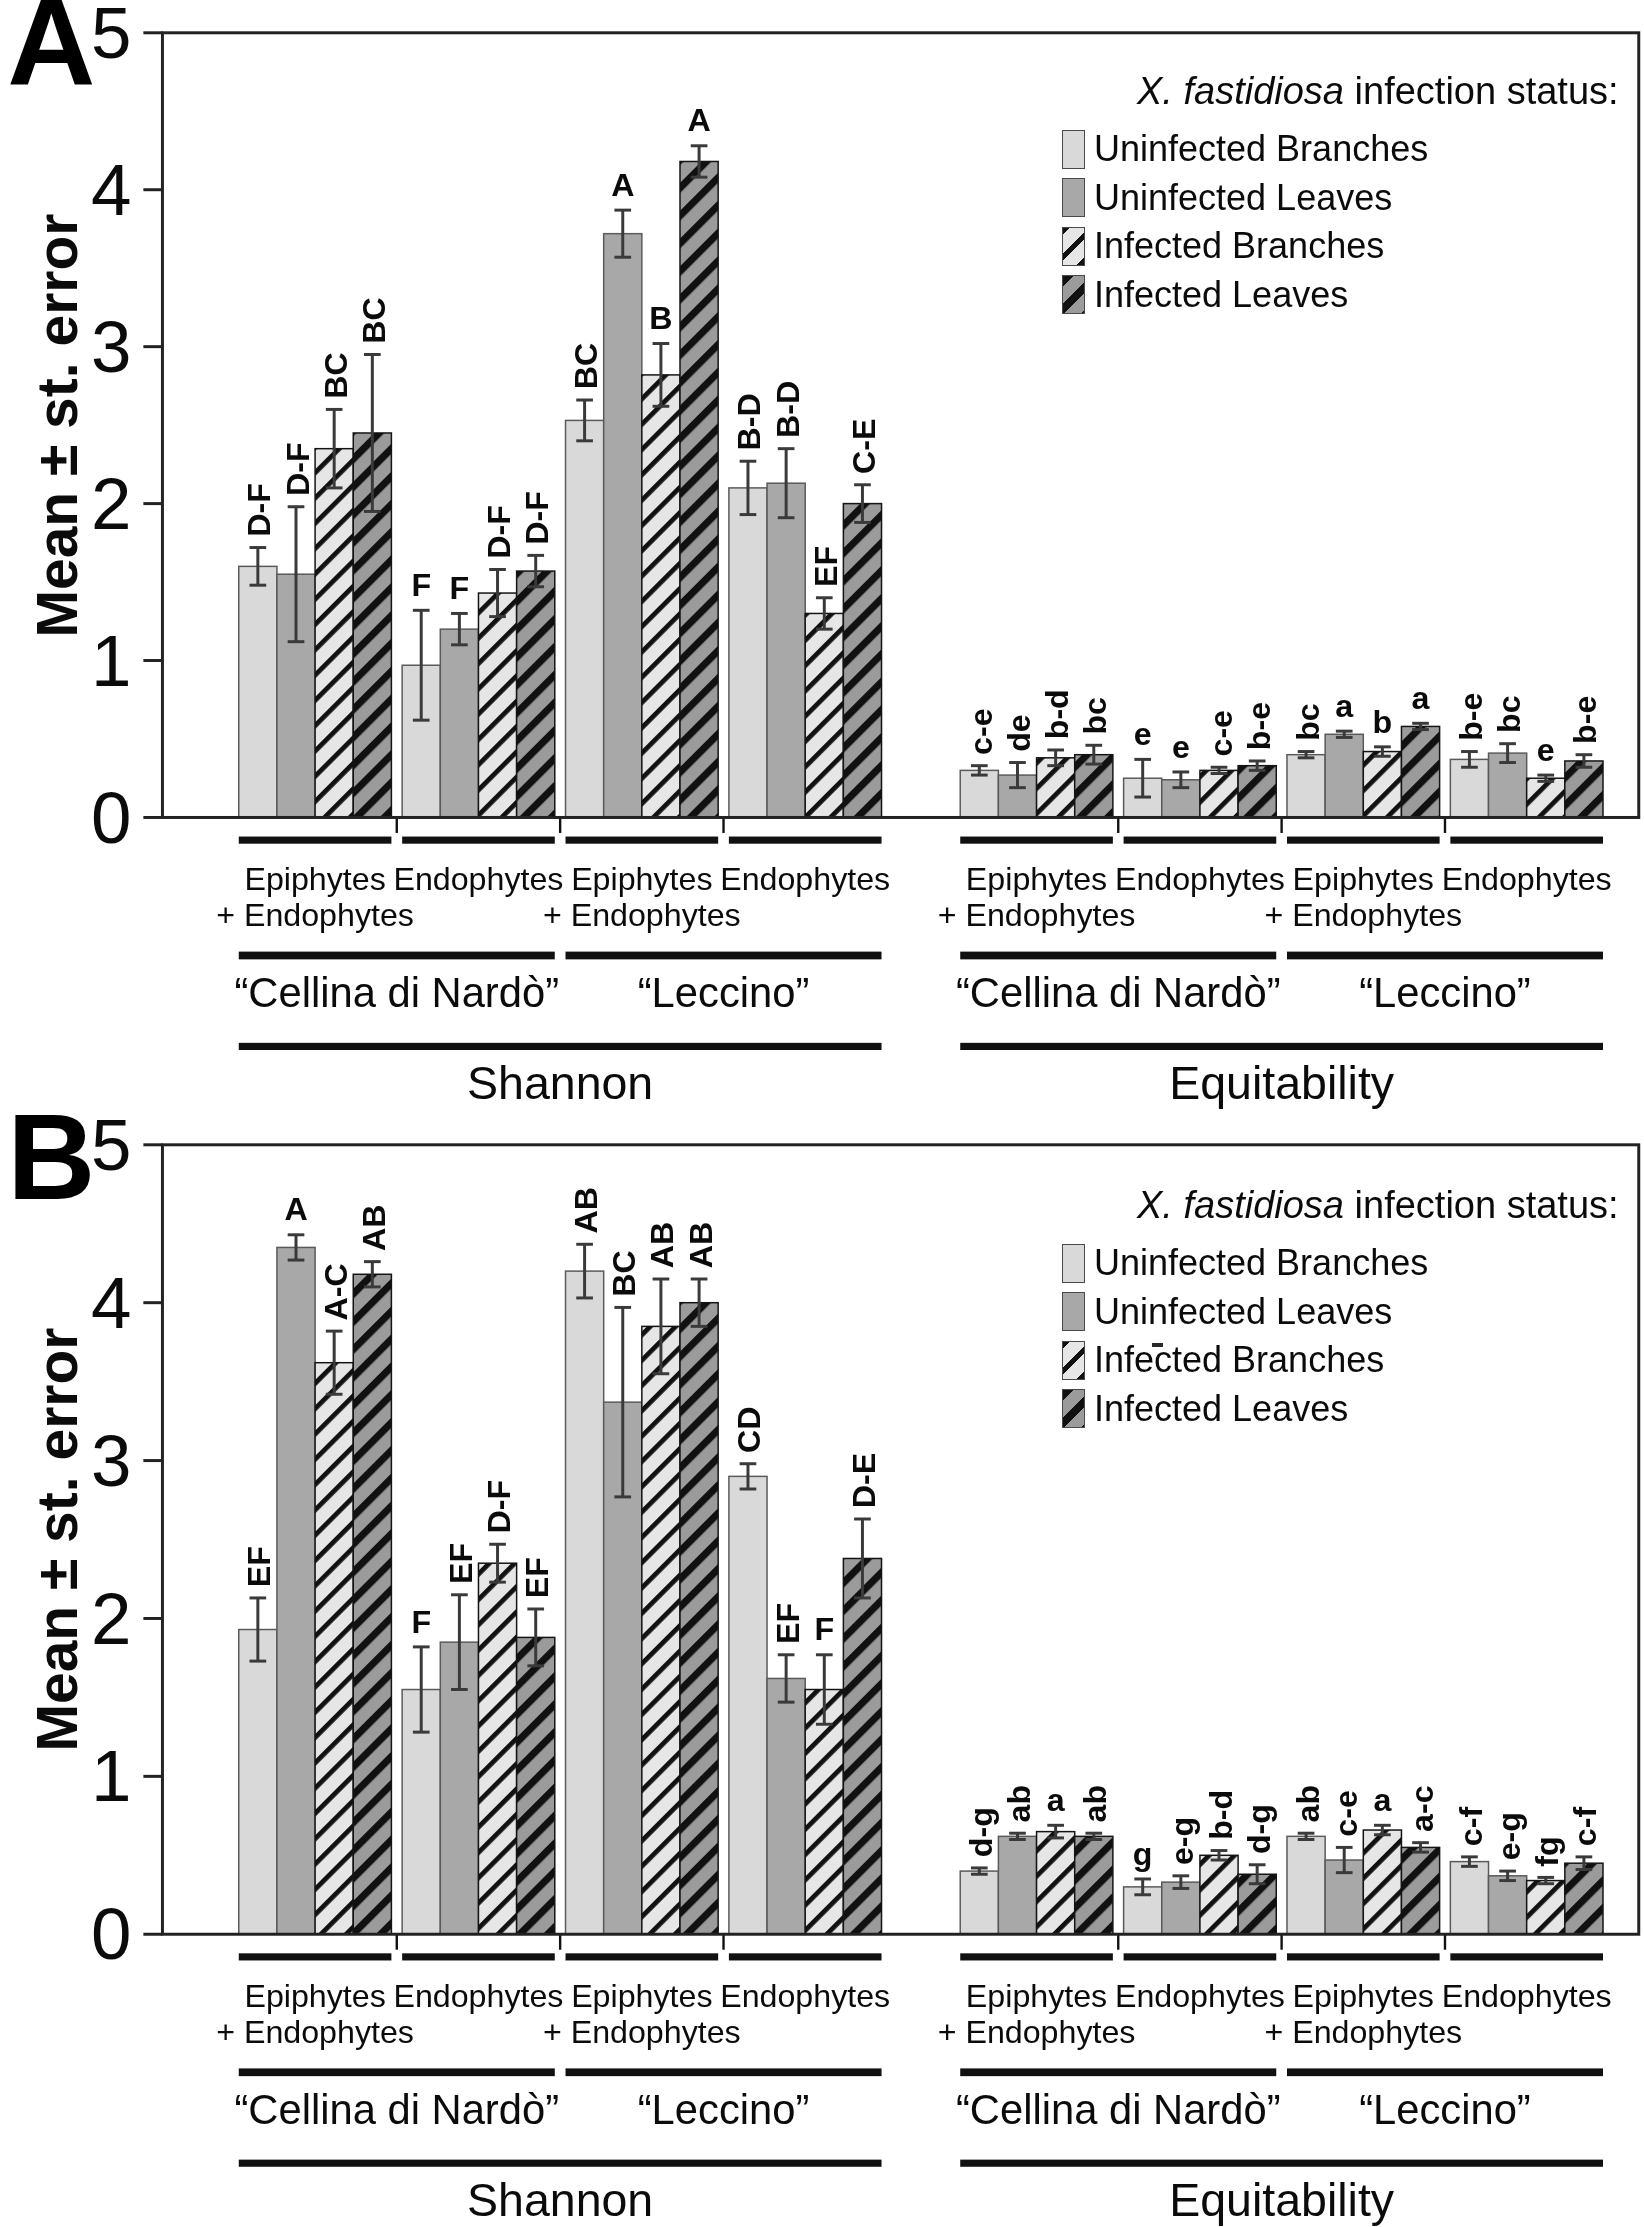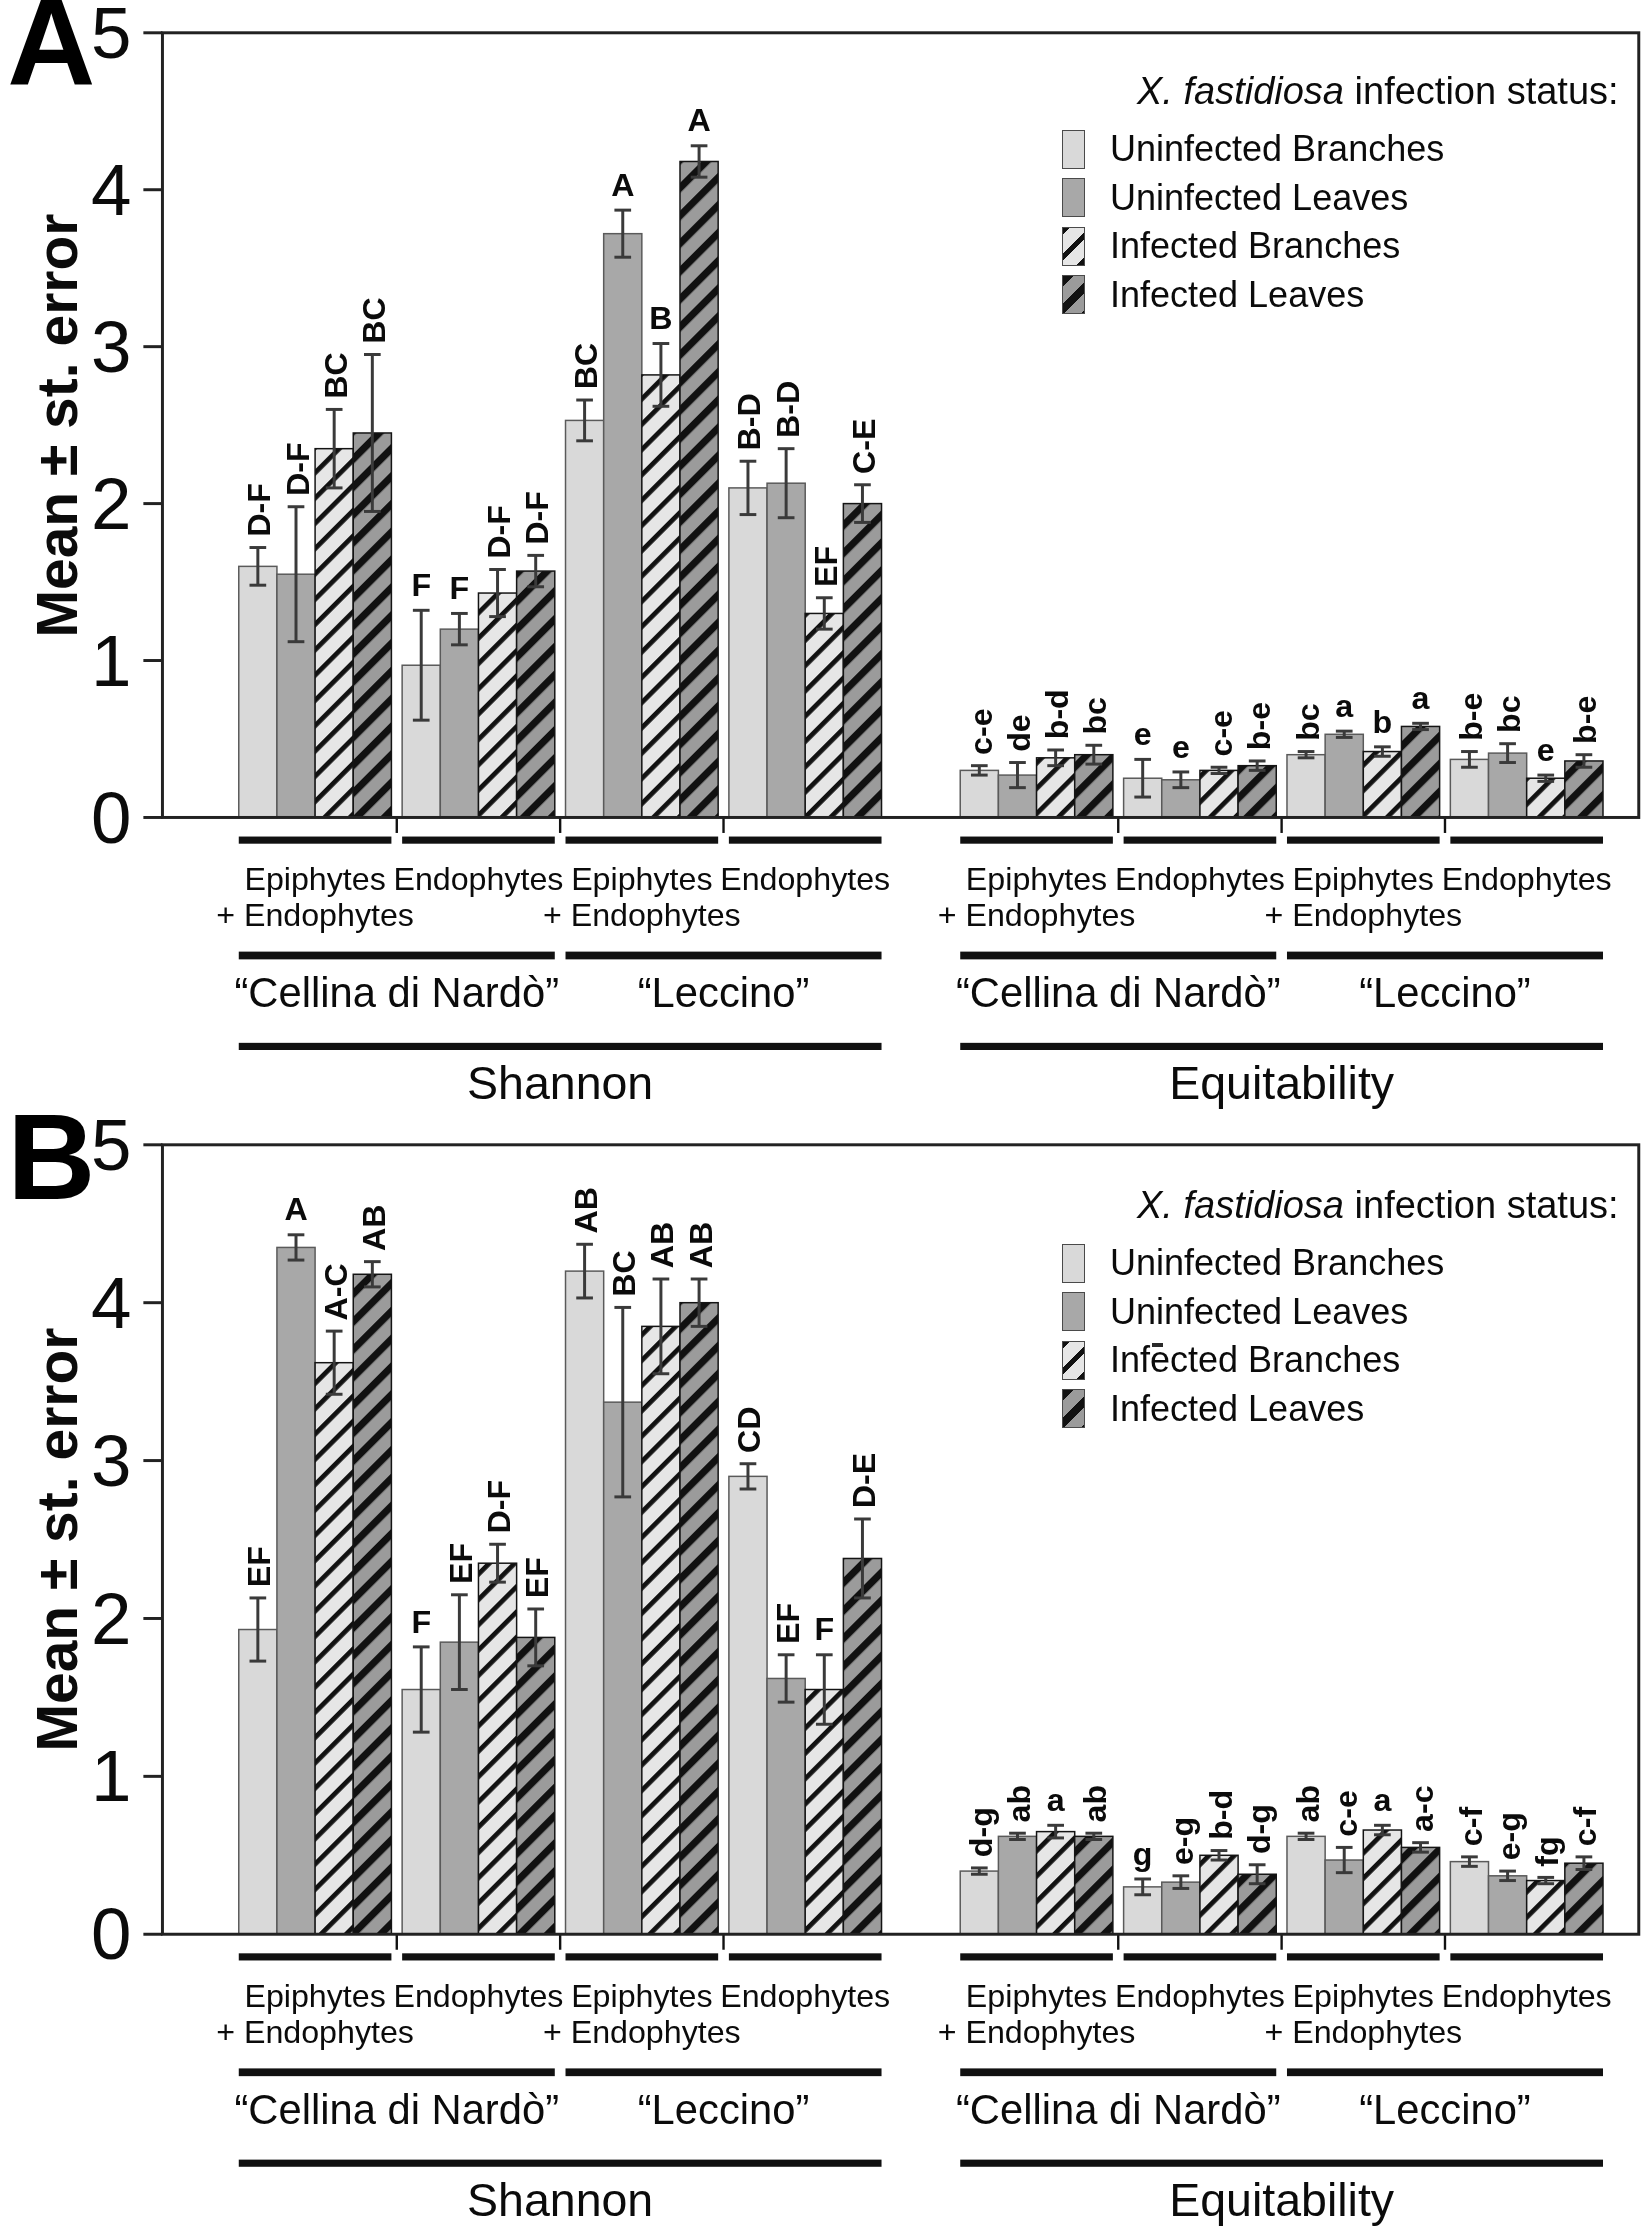--- a/index.html
+++ b/index.html
@@ -12,21 +12,21 @@
   svg .end{text-anchor:end;}
   svg .glabel{font-size:54px;}
   svg .cvlabel{font-size:70px;}
   svg .seclabel{font-size:78px;}
   svg .ytick{font-size:122px;}
   .panel-label{position:absolute;left:7.2px;font-size:122px;font-weight:bold;line-height:1;color:#000;}
   .ylabel{position:absolute;left:-301px;width:716px;height:67px;line-height:67px;text-align:center;
           font-size:57px;font-weight:bold;color:#0b0b0b;transform:rotate(-90deg);white-space:nowrap;}
   .legend{position:absolute;left:1062px;width:581px;}
   .legend-title{font-size:38px;color:#0b0b0b;padding-left:75px;margin-bottom:16.7px;white-space:nowrap;}
-  .legend-item{display:flex;align-items:center;gap:25px;margin-bottom:9.5px;height:39px;}
+  .legend-item{display:flex;align-items:center;gap:9px;margin-bottom:9.5px;height:39px;}
   .swatch{width:23px;height:39px;border:1.8px solid #4a4a4a;box-sizing:border-box;flex:0 0 auto;}
   .s-light-gray{background:#d9d9d9;}
   .s-mid-gray{background:#a8a8a8;}
   .s-hatch-light{background:repeating-linear-gradient(135deg,#111 0 4.8px,#e6e6e6 4.8px 18px);}
   .s-hatch-dark{background:repeating-linear-gradient(135deg,#111 0 7.2px,#9b9b9b 7.2px 19.7px);}
   .legend-item .lbl{font-size:36px;color:#0b0b0b;white-space:nowrap;}
   .stray{position:absolute;width:10.7px;height:3.6px;background:#2a2a2a;}
 </style>
 </head>
 <body>

